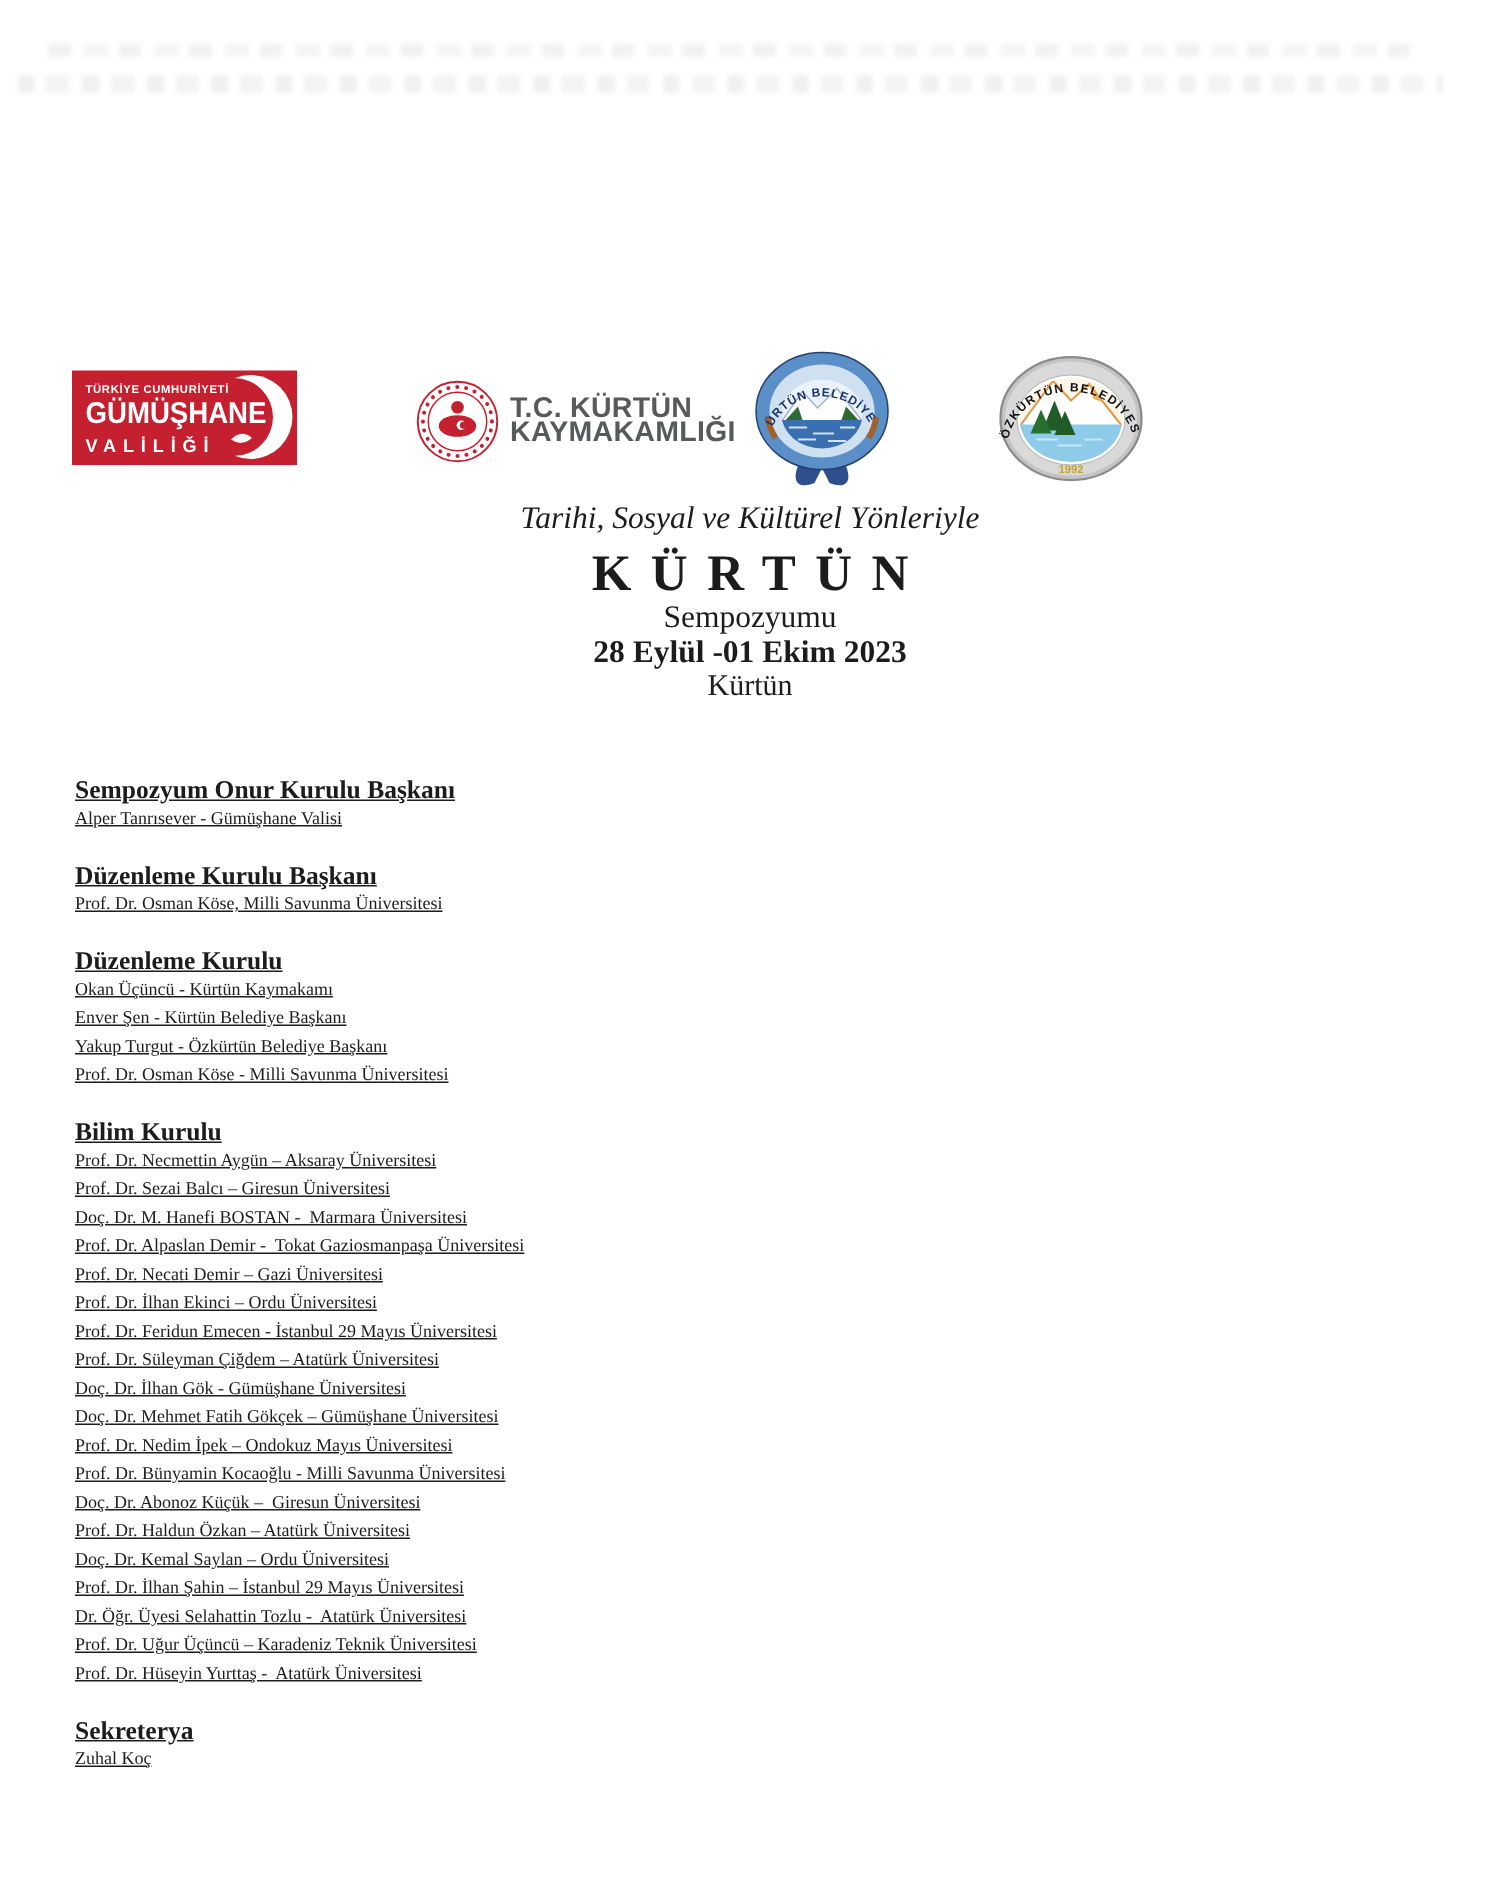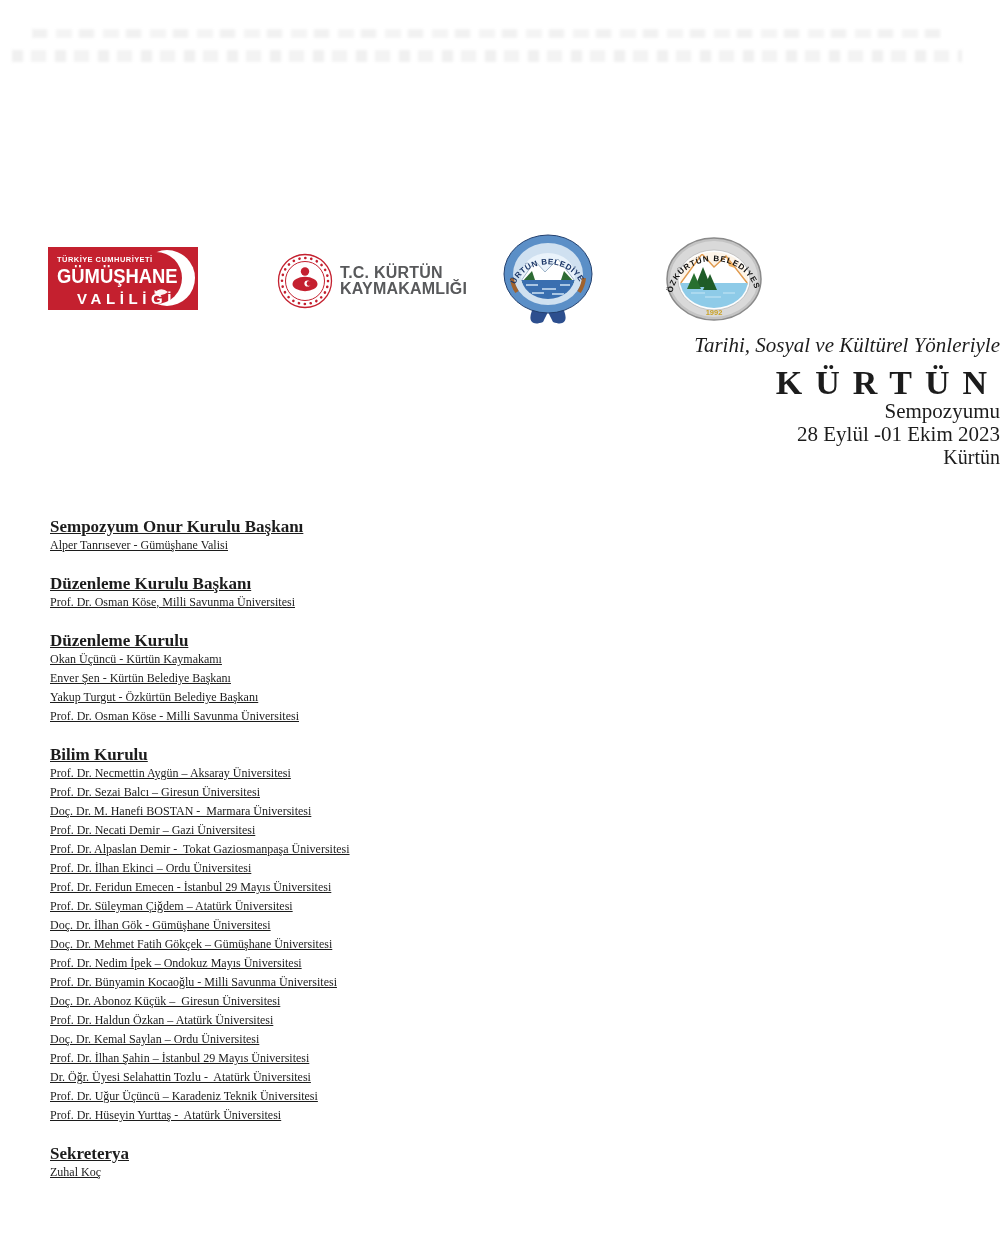--- a/index.html
+++ b/index.html
@@ -23,36 +23,36 @@
   .smudge.s2{top:50px;left:12px;width:950px;height:12px;
     background:repeating-linear-gradient(90deg,#ebebeb 0 11px,#fff 11px 19px,#efefef 19px 34px,#fff 34px 43px);}
 
   
   .logo-valilik{position:absolute;left:48px;top:247px;width:150px;height:63px;
     background:var(--logo-red);overflow:hidden;}
   .logo-valilik .txt{position:absolute;left:9px;top:8px;color:#fff;
     font-family:"Liberation Sans","DejaVu Sans",sans-serif;font-weight:bold;white-space:nowrap;}
   .logo-valilik .l1{font-size:7.5px;letter-spacing:.45px;}
   .logo-valilik .l2{font-size:20px;letter-spacing:0;line-height:20px;margin-top:2px;transform:scaleX(.92);transform-origin:left;}
-  .logo-valilik .l3{font-size:15px;letter-spacing:4.6px;margin-top:2px;margin-left:20px;}
+  .logo-valilik .l3{font-size:12px;letter-spacing:4.6px;margin-top:2px;}
   .logo-valilik svg{position:absolute;right:0;top:0;}
 
   .logo-kaymakamlik{position:absolute;left:277px;top:253px;display:flex;align-items:center;gap:7px;}
   .logo-kaymakamlik .ktxt{font-family:"Liberation Sans","DejaVu Sans",sans-serif;
-    font-weight:bold;font-size:16px;line-height:16px;color:var(--kaymakamlik-text);letter-spacing:.2px;}
+    font-weight:bold;font-size:19px;line-height:16px;color:var(--kaymakamlik-text);letter-spacing:.2px;}
 
   .logo-kurtun{position:absolute;left:502px;top:233px;}
   .logo-ozkurtun{position:absolute;left:665px;top:237px;}
 
   
-  .hline{position:absolute;left:0;width:1000px;text-align:right;white-space:nowrap;}
+  .hline{position:absolute;left:0;width:1000px;text-align:center;white-space:nowrap;}
   .h-sub{top:333px;font-style:italic;font-size:21px;}
   .h-title{top:364px;font-size:34px;font-weight:bold;letter-spacing:13px;text-indent:13px;}
   .h-event{top:399px;font-size:21px;}
-  .h-dates{top:422px;font-size:21px;}
+  .h-dates{top:422px;font-size:21px;font-weight:bold;}
   .h-loc{top:446px;font-size:20px;}
 
   
   main.content{position:absolute;left:50px;top:517px;width:900px;}
   section.sec{margin:0 0 19px 0;text-decoration:underline;}
   .sec-heading{font-weight:bold;font-size:17px;line-height:19px;white-space:pre-wrap;}
   .sec-item{font-size:12px;line-height:19px;white-space:pre-wrap;}
 </style>
 </head>
 <body>
@@ -164,22 +164,22 @@
         <div class="sec-item">Okan Üçüncü - Kürtün Kaymakamı</div>
         <div class="sec-item">Enver Şen - Kürtün Belediye Başkanı</div>
         <div class="sec-item">Yakup Turgut - Özkürtün Belediye Başkanı</div>
         <div class="sec-item">Prof. Dr. Osman Köse - Milli Savunma Üniversitesi</div>
       </section>
       <section class="sec">
         <div class="sec-heading">Bilim Kurulu</div>
         <div class="sec-item">Prof. Dr. Necmettin Aygün – Aksaray Üniversitesi</div>
         <div class="sec-item">Prof. Dr. Sezai Balcı – Giresun Üniversitesi</div>
         <div class="sec-item">Doç. Dr. M. Hanefi BOSTAN -  Marmara Üniversitesi</div>
+        <div class="sec-item">Prof. Dr. Alpaslan Demir -  Tokat Gaziosmanpaşa Üniversitesi</div>
         <div class="sec-item">Prof. Dr. Necati Demir – Gazi Üniversitesi</div>
-        <div class="sec-item">Prof. Dr. Alpaslan Demir -  Tokat Gaziosmanpaşa Üniversitesi</div>
         <div class="sec-item">Prof. Dr. İlhan Ekinci – Ordu Üniversitesi</div>
         <div class="sec-item">Prof. Dr. Feridun Emecen - İstanbul 29 Mayıs Üniversitesi</div>
         <div class="sec-item">Prof. Dr. Süleyman Çiğdem – Atatürk Üniversitesi</div>
         <div class="sec-item">Doç. Dr. İlhan Gök - Gümüşhane Üniversitesi</div>
         <div class="sec-item">Doç. Dr. Mehmet Fatih Gökçek – Gümüşhane Üniversitesi</div>
         <div class="sec-item">Prof. Dr. Nedim İpek – Ondokuz Mayıs Üniversitesi</div>
         <div class="sec-item">Prof. Dr. Bünyamin Kocaoğlu - Milli Savunma Üniversitesi</div>
         <div class="sec-item">Doç. Dr. Abonoz Küçük –  Giresun Üniversitesi</div>
         <div class="sec-item">Prof. Dr. Haldun Özkan – Atatürk Üniversitesi</div>
         <div class="sec-item">Doç. Dr. Kemal Saylan – Ordu Üniversitesi</div>

